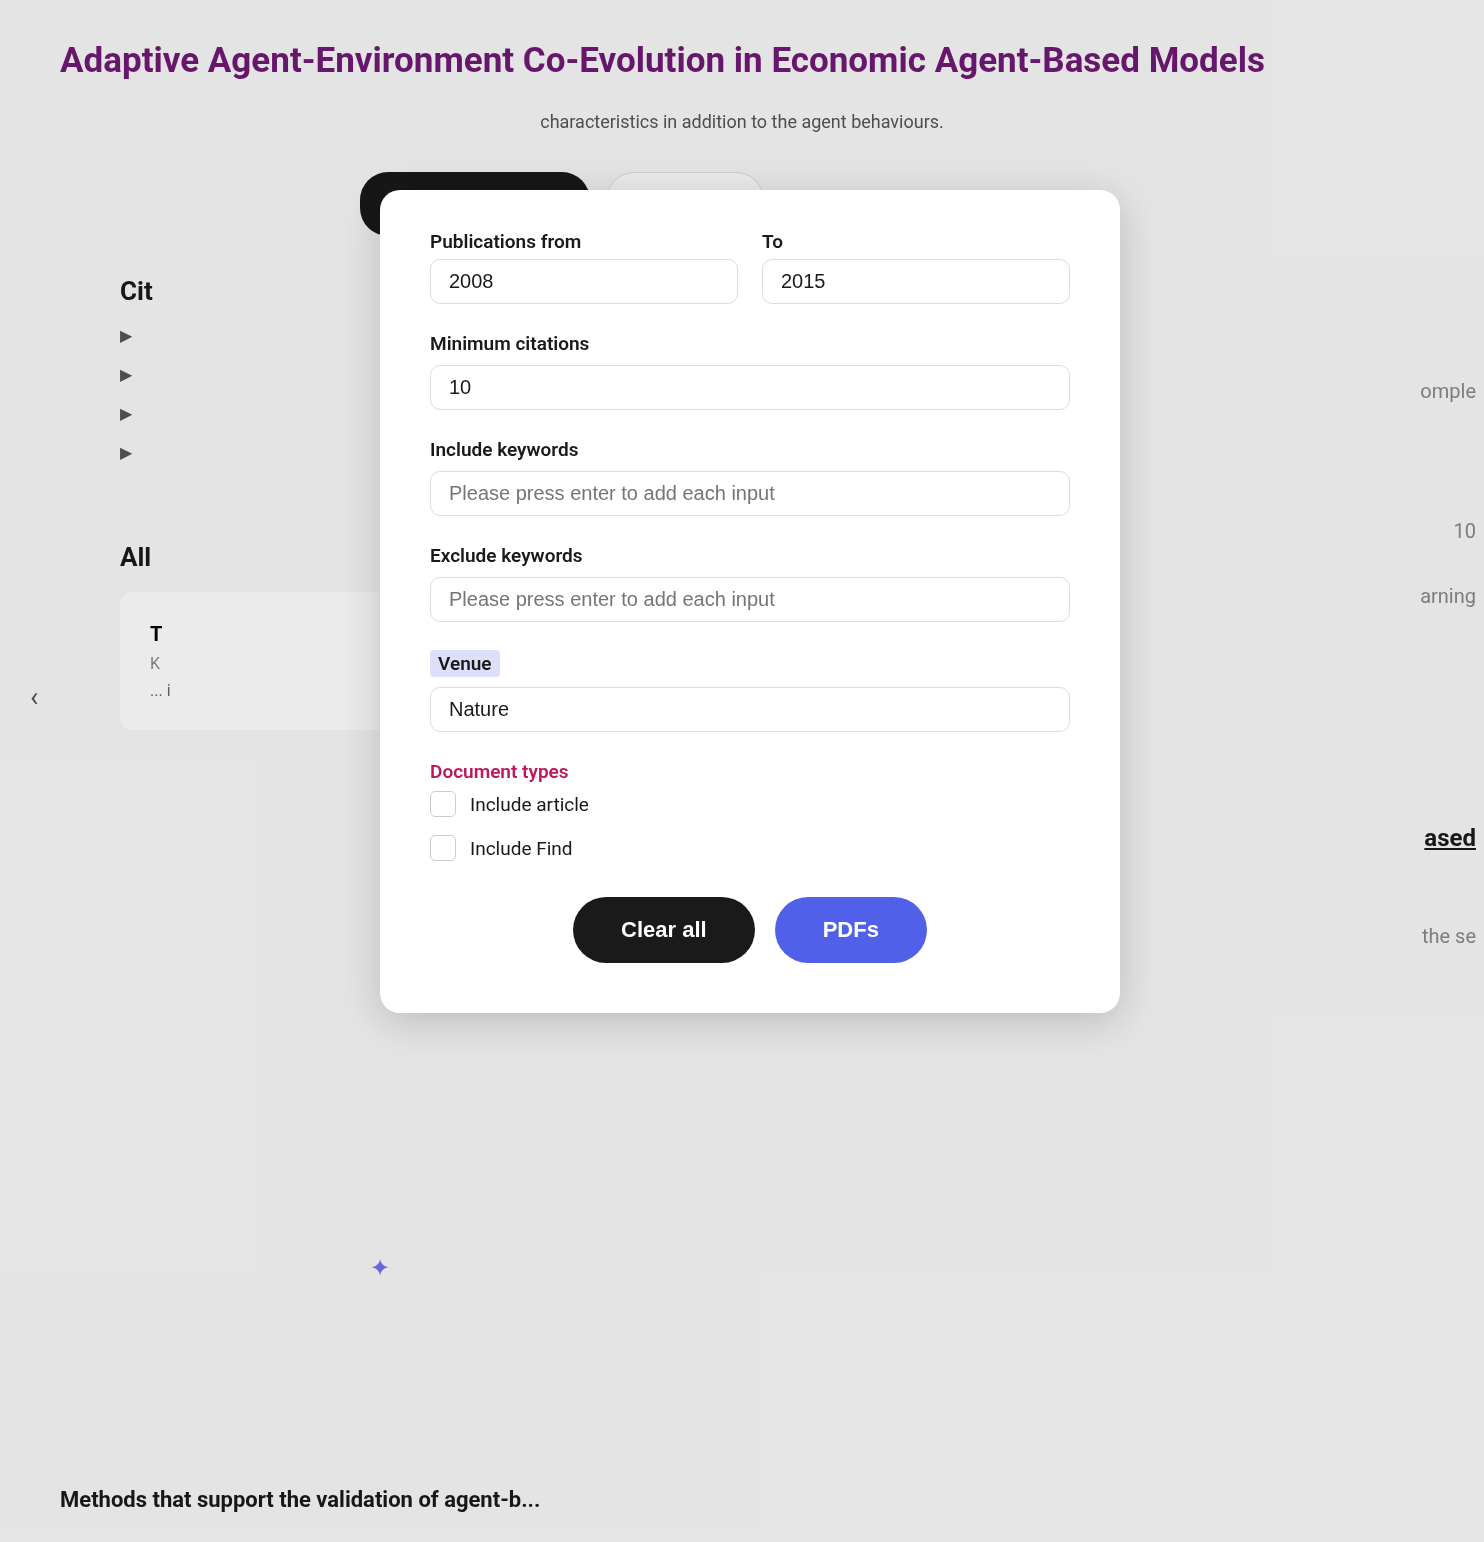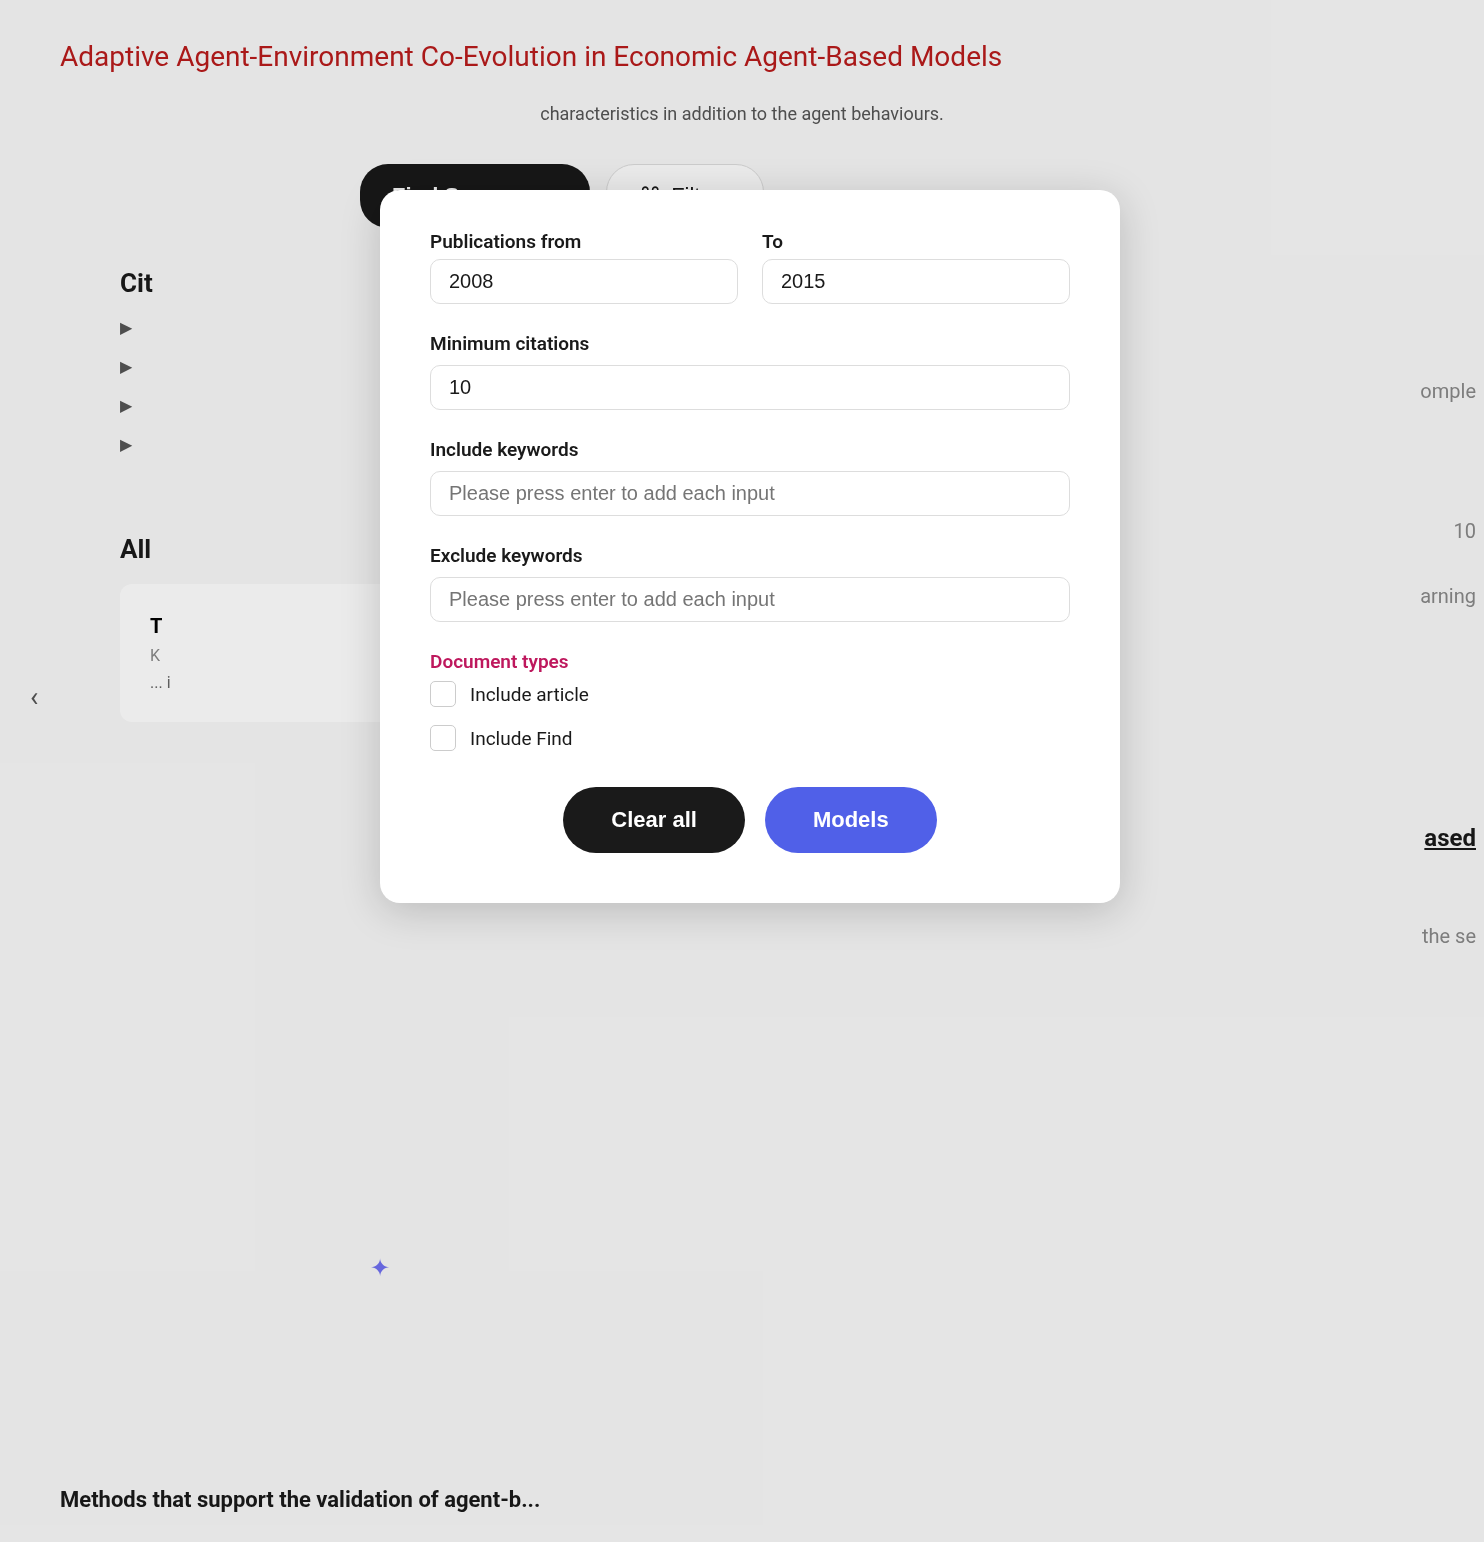--- a/index.html
+++ b/index.html
@@ -15,23 +15,23 @@
     .background-page {
       position: absolute;
       top: 0; left: 0;
       width: 100%;
       height: 100%;
       padding: 40px 60px;
       background: #f8f8f8;
     }
 
     .page-title {
-      font-size: 28px;
-      font-weight: 400;
-      color: #b91c1c;
+      font-size: 35px;
+      font-weight: 700;
+      color: #701a75;
       margin-bottom: 30px;
     }
 
     .description-text {
       color: #555;
       font-size: 18px;
       margin-bottom: 40px;
       text-align: center;
     }
 
@@ -395,34 +395,40 @@
     </div>
   </div>
 
   <div class="filter-section">
     <label class="filter-label">Exclude keywords</label>
     <div style="margin-top:10px;">
       <input class="filter-input" type="text" placeholder="Please press enter to add each input" style="">
     </div>
   </div>
 
+  <div class="filter-section">
+    <label class="filter-label-highlighted">Venue</label>
+    <div style="margin-top:10px;">
+      <input class="filter-input has-value" type="text" value="Nature" style="">
+    </div>
+  </div>
 
   <div class="filter-section">
     <div class="document-types-label">Document types</div>
 
     <div class="checkbox-row">
       <div class="checkbox-box"></div>
       <span class="checkbox-label">Include article</span>
     </div>
 
 
     <div class="checkbox-row">
       <div class="checkbox-box"></div>
       <span class="checkbox-label">Include Find</span>
     </div>
   </div>
 
   <div class="filter-actions">
     <button class="btn-clear-all">Clear all</button>
-    <button class="btn-apply">Models</button>
+    <button class="btn-apply">PDFs</button>
   </div>
 
 </div>
 
 </body></html>

